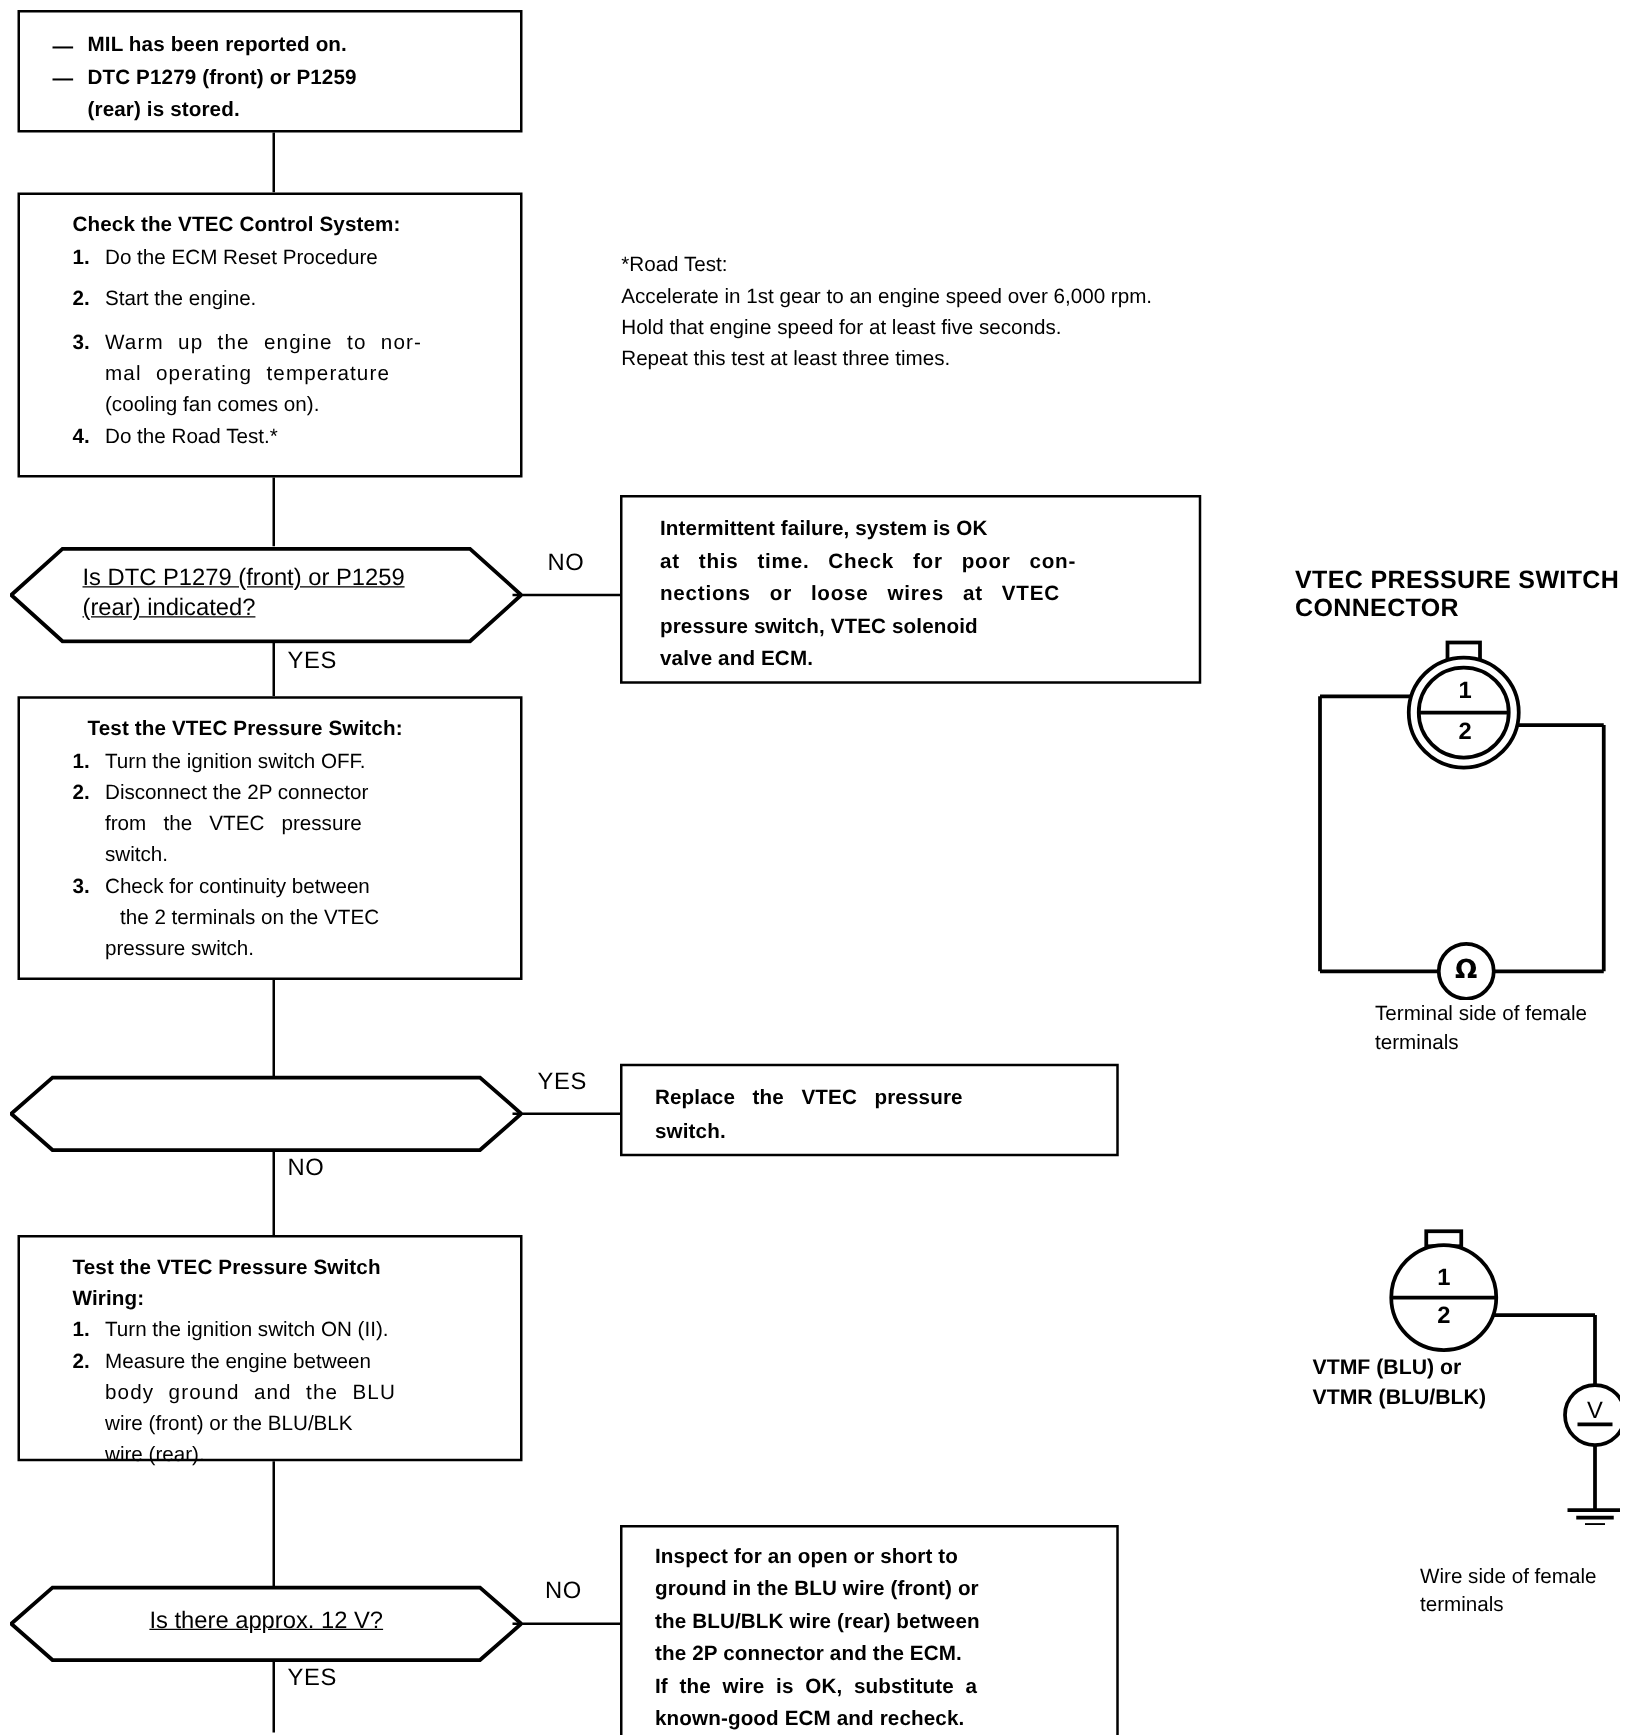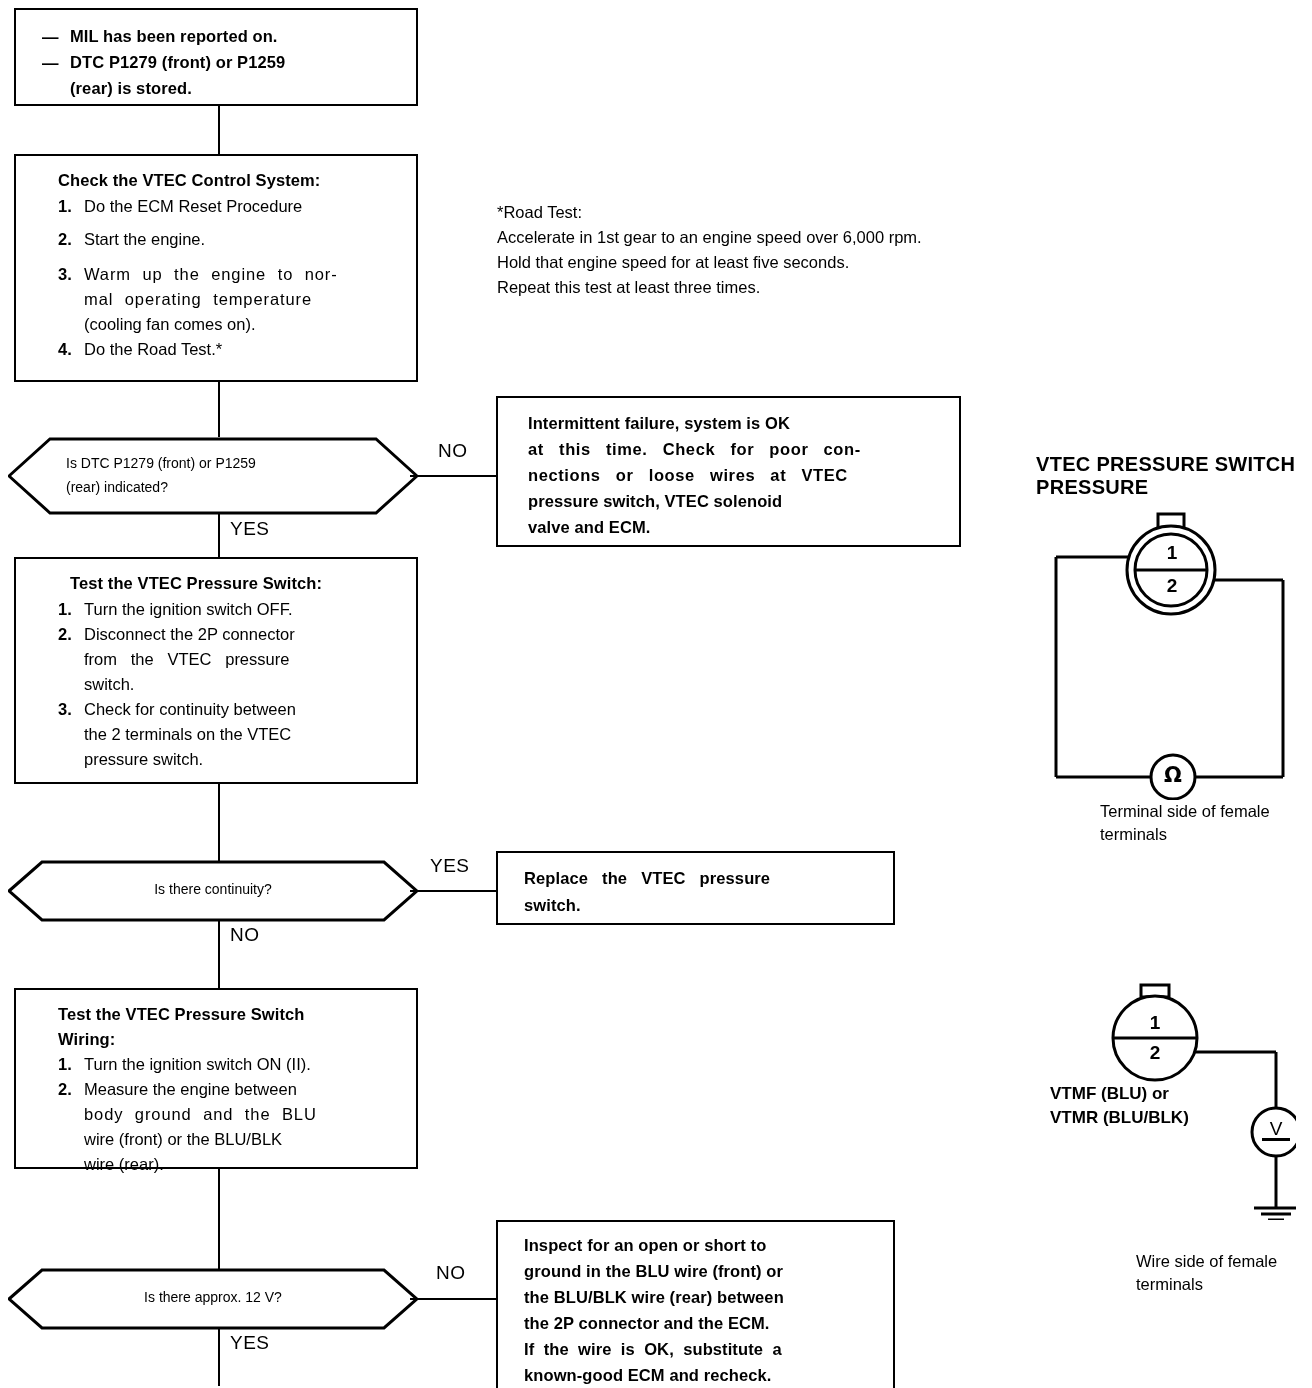--- a/index.html
+++ b/index.html
@@ -24,21 +24,21 @@
   .spread{letter-spacing:0.9px;word-spacing:6px;}
   .spread2{letter-spacing:0.6px;word-spacing:10px;}
 
   
   .vline{position:absolute;width:2px;background:#000;}
   .hline{position:absolute;height:2px;background:#000;}
 
   
   .hex{position:absolute;}
   .hex svg{display:block;}
-  .hexlabel{position:absolute;font-size:14px;line-height:24px;}
+  .hexlabel{position:absolute;font-size:19px;line-height:24px;text-decoration:underline;}
 
   .branch{position:absolute;font-size:19px;font-weight:normal;letter-spacing:.5px;}
 
   
   .diagtitle{position:absolute;font-weight:bold;font-size:20px;line-height:23px;letter-spacing:.3px;}
   .caption{position:absolute;font-size:16.5px;line-height:23px;margin-left:40px;}
   .conn{position:absolute;}
   .meterlbl{position:absolute;font-weight:bold;font-size:17px;line-height:24px;}
 </style>
 </head>
@@ -145,36 +145,33 @@
           <span class="ntext" style="display:block;">Disconnect the 2P connector</span>
           <span class="ntext" style="display:block;white-space:pre;">from   the   VTEC   pressure</span>
           <span class="ntext" style="display:block;">switch.</span>
         </span>
       </div>
 
       <div class="nrow">
         <span class="nnum">3.</span>
         <span>
           <span class="ntext" style="display:block;">Check for continuity between</span>
-          <span class="ntext" style="display:block;">the 2 terminals on the VTEC</span>
+          <span class="ntext" style="display:block;margin-left:12px;">the 2 terminals on the VTEC</span>
           <span class="ntext" style="display:block;">pressure switch.</span>
         </span>
       </div>
     </div>
   </div>
 
   <div class="vline" style="left:218px;top:784px;height:78px;"></div>
 
   <div class="hex" style="left:8px;top:860px;">
     <svg width="410" height="62" viewBox="0 0 410 62">
       <polygon points="1,31 34,2 376,2 409,31 376,60 34,60" fill="#fff" stroke="#000" stroke-width="3"></polygon>
     </svg>
-    <div class="hexlabel" style="left:0px;top:17px;width:410px;text-align:center;">
-      <div>Is there continuity?</div>
-    </div>
   </div>
 
   <div class="hline" style="left:410px;top:890px;width:88px;"></div>
   <div class="branch" style="left:430px;top:855px;">YES</div>
 
   <div class="vline" style="left:218px;top:920px;height:68px;"></div>
   <div class="branch" style="left:230px;top:924px;">NO</div>
 
   <div class="box" style="left:496px;top:851px;width:399px;height:74px;">
     <div class="boxtext bold" style="left:26px;top:12px;width:352px;line-height:27px;">
@@ -228,21 +225,21 @@
       <div>ground in the BLU wire (front) or</div>
       <div>the BLU/BLK wire (rear) between</div>
       <div>the 2P connector and the ECM.</div>
       <div style="white-space:pre;">If  the  wire  is  OK,  substitute  a</div>
       <div>known-good ECM and recheck.</div>
     </div>
   </div>
 
   <div class="diagtitle" style="left:1036px;top:453px;width:276px;">
     <div>VTEC PRESSURE SWITCH</div>
-    <div>PRESSURE</div>
+    <div>CONNECTOR</div>
   </div>
 
   <div class="conn" style="left:1040px;top:500px;">
     <svg width="260" height="300" viewBox="0 0 260 300">
 
       <polyline points="16,57 96,57" fill="none" stroke="#000" stroke-width="3"></polyline>
       <polyline points="16,57 16,277" fill="none" stroke="#000" stroke-width="3"></polyline>
       <polyline points="16,277 111,277" fill="none" stroke="#000" stroke-width="3"></polyline>
 
       <polyline points="168,80 243,80" fill="none" stroke="#000" stroke-width="3"></polyline>

